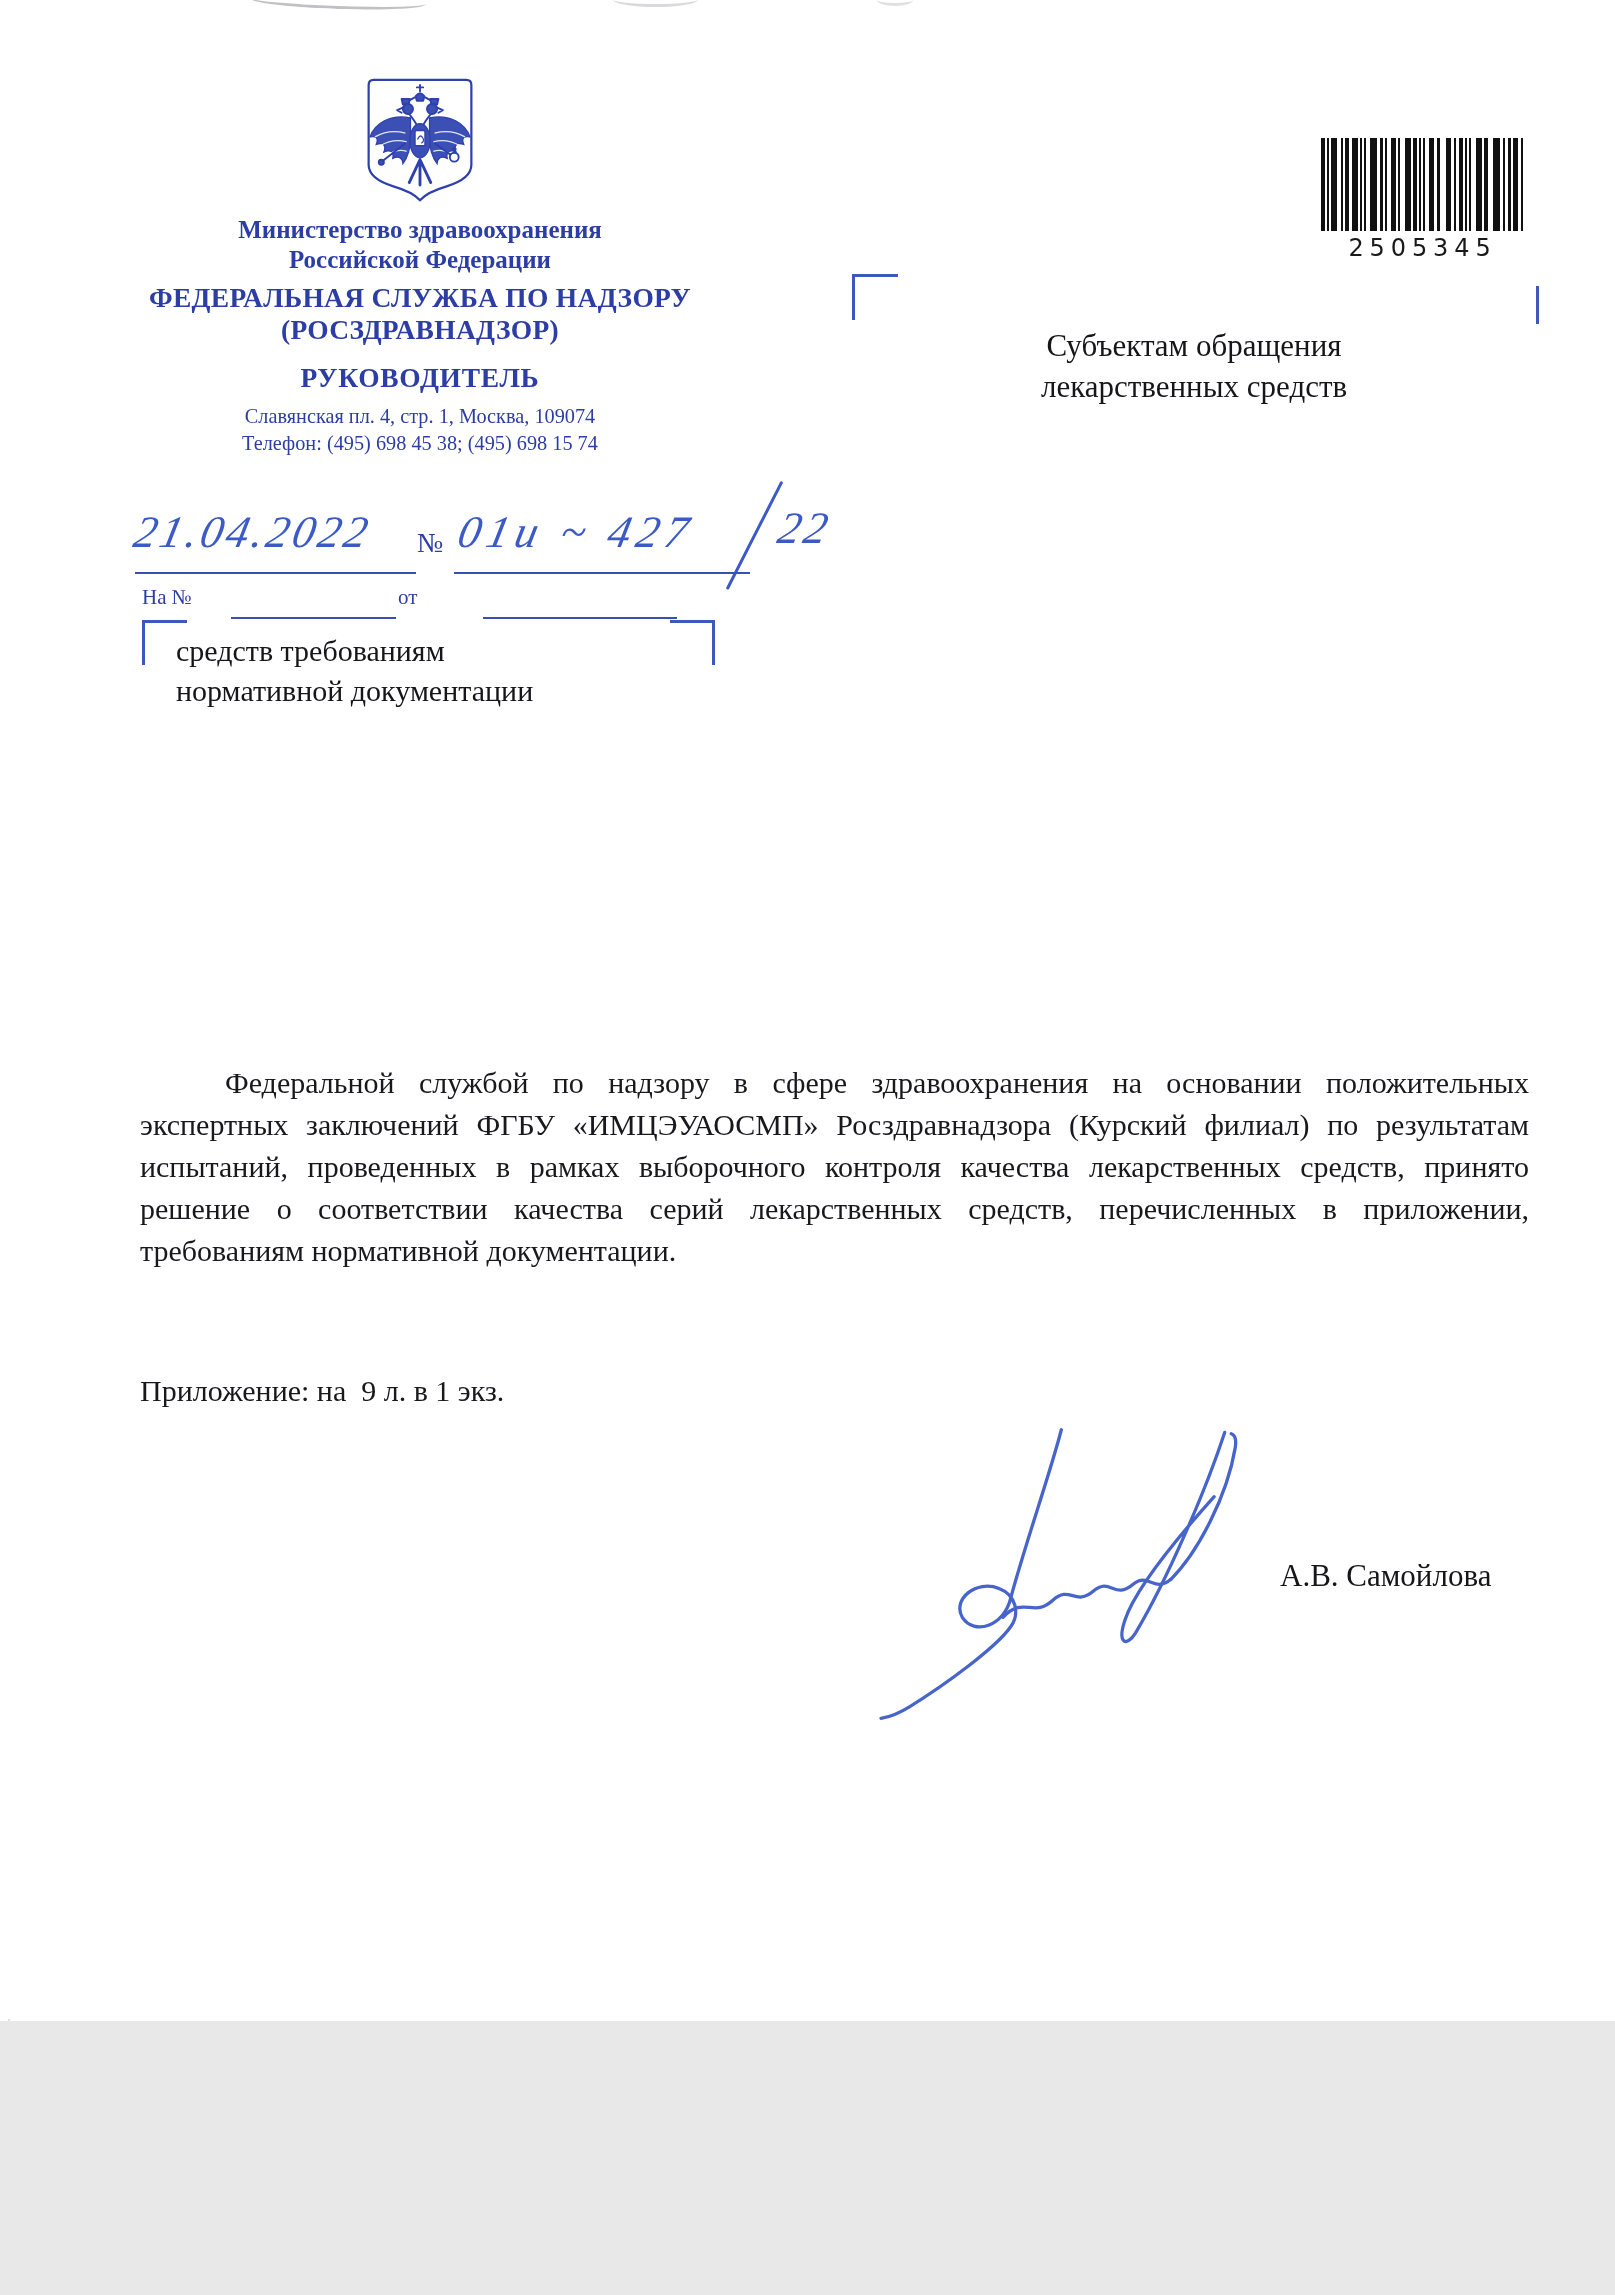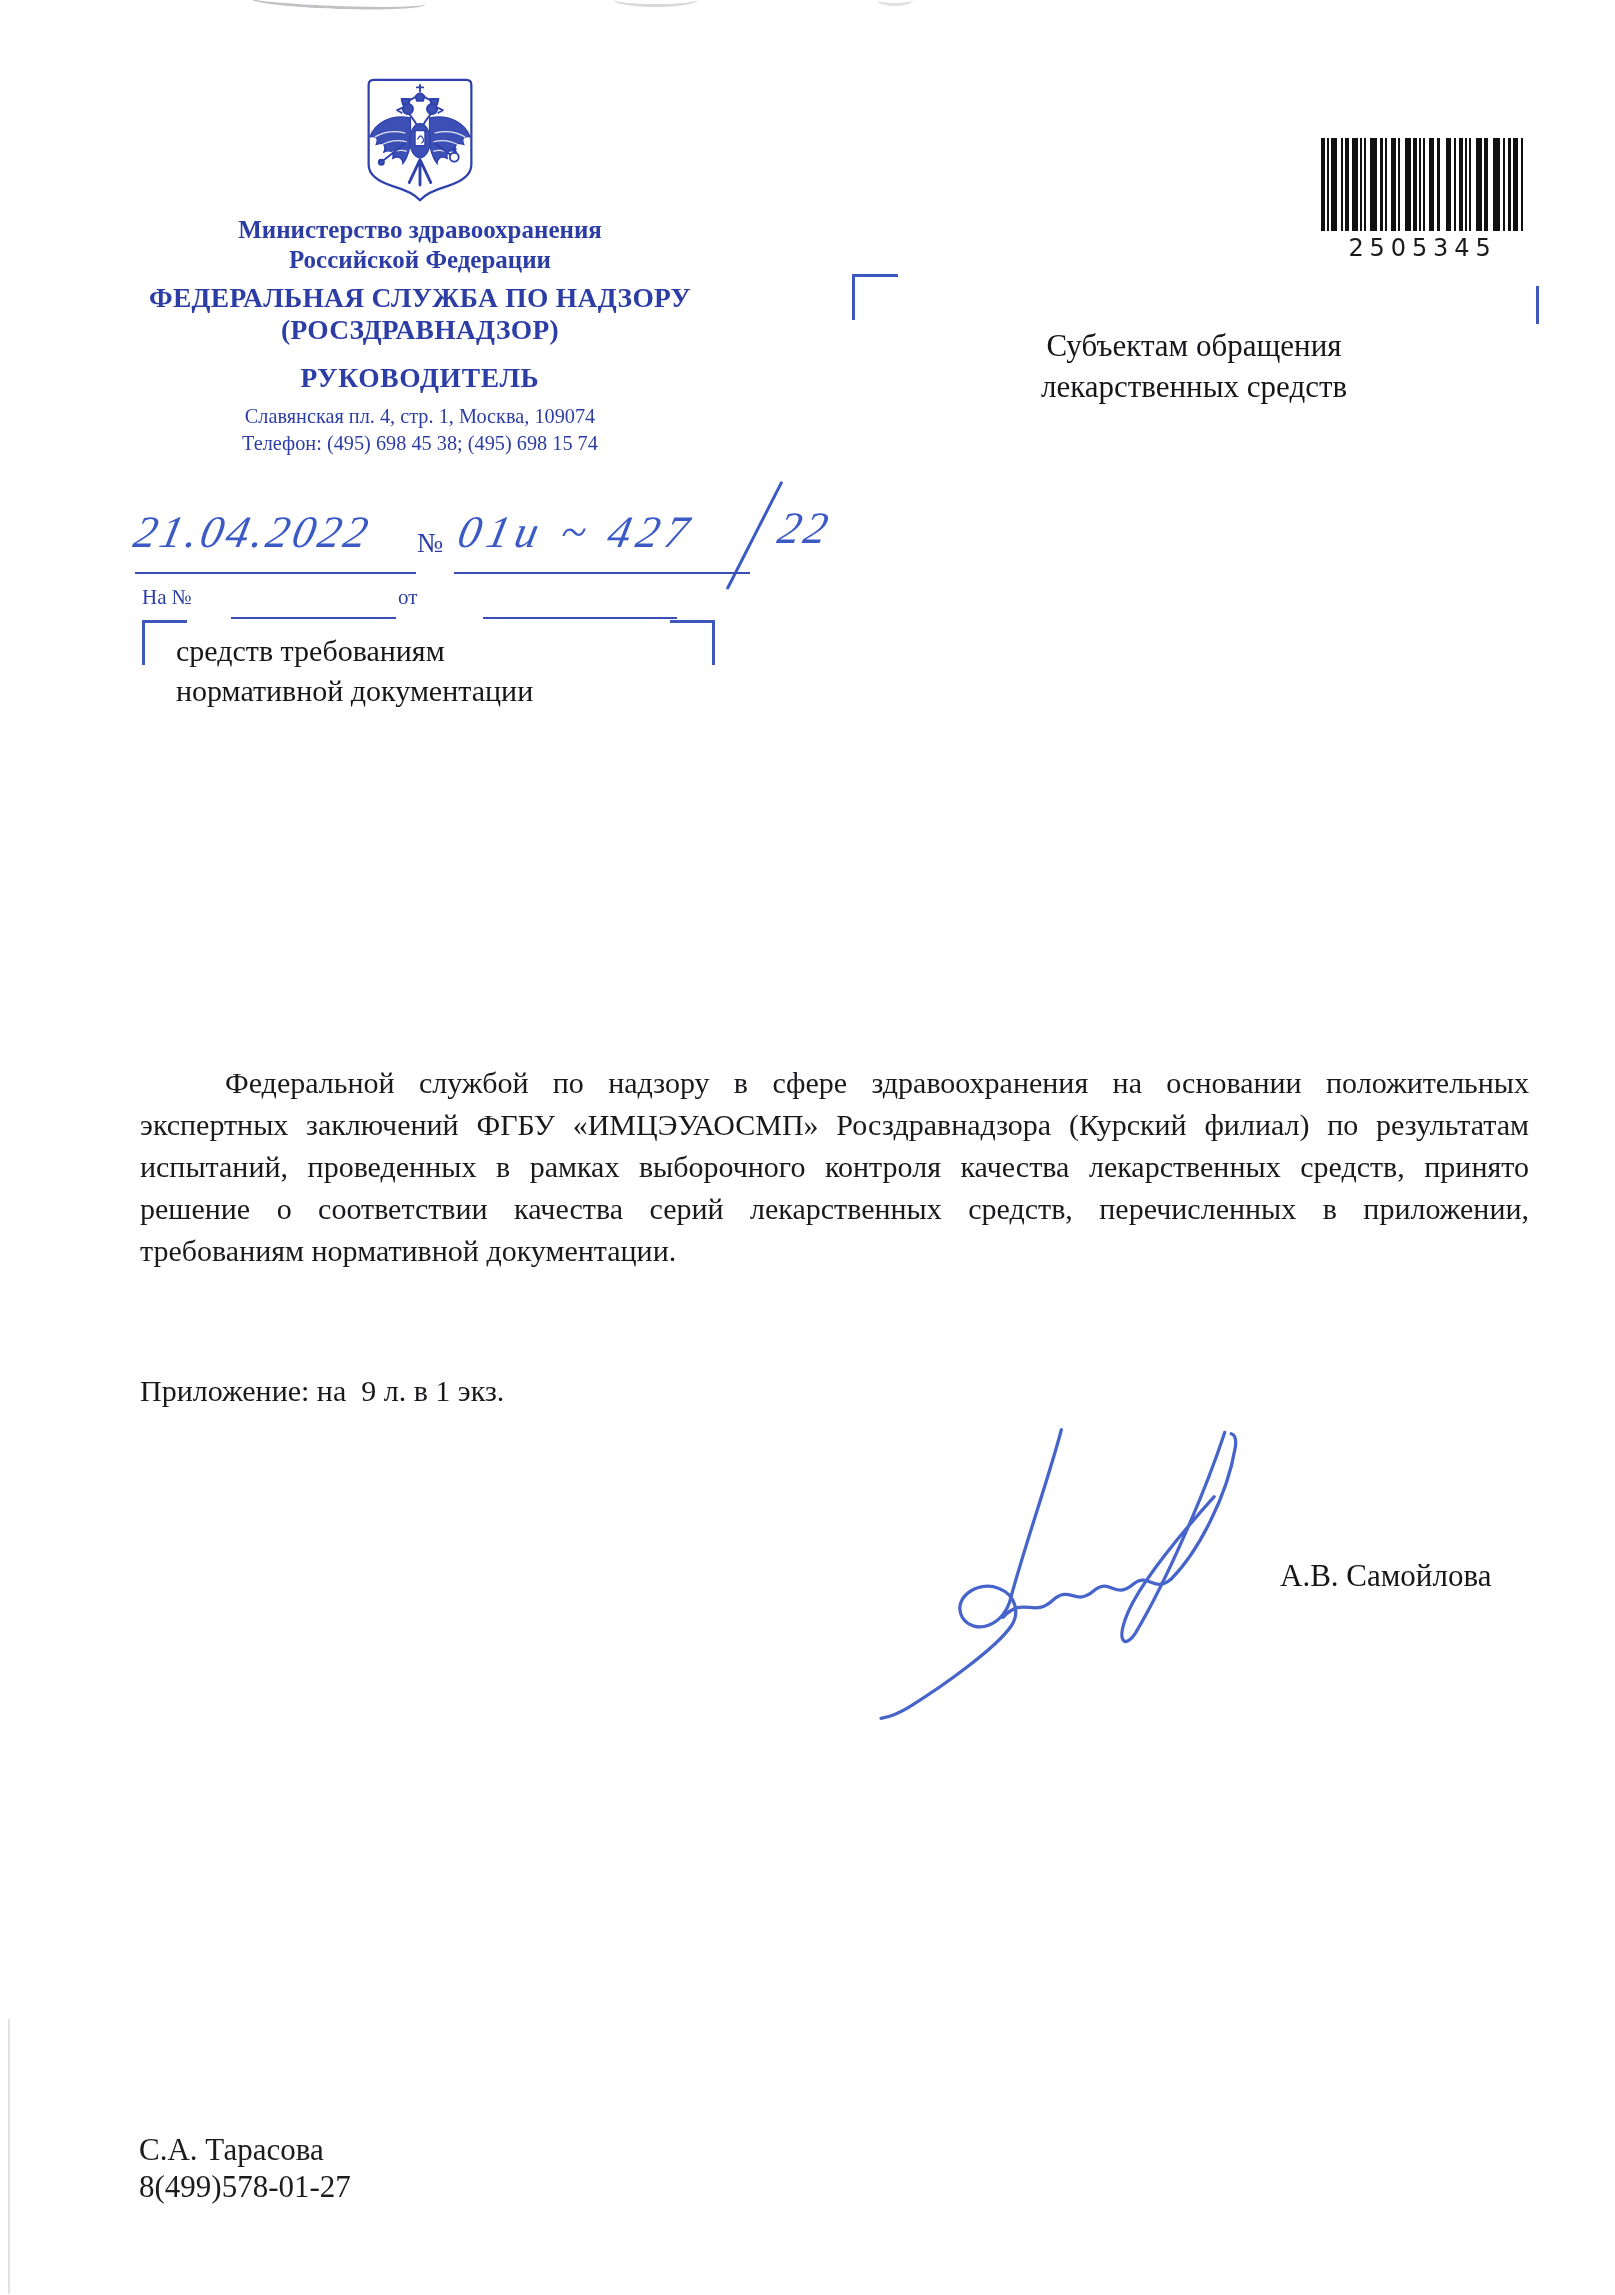--- a/index.html
+++ b/index.html
@@ -1,17 +1,17 @@
 <!DOCTYPE html>
 <html style="font-size:10.5px"><head>
 <meta charset="utf-8">
 <style>
   html,body{margin:0;padding:0;background:#e8e8e8;}
   .page{
-    position:relative; width:1616px; height:2295px;
+    position:relative; width:1616px; height:2021px;
     background:#ffffff; overflow:hidden;
     font-family:"Liberation Serif","DejaVu Serif",serif;
     color:#1d1d22;
   }
   
   .smudge{position:absolute;border-bottom:3.9px solid #85858c;border-radius:50%;opacity:.5;}
   .smudge.s1{left:249px;top:-6.6px;width:177px;height:13px;transform:rotate(2deg);}
   .smudge.s2{left:613px;top:-7.9px;width:85px;height:11.8px;opacity:.3;}
   .smudge.s3{left:877px;top:-6.6px;width:36px;height:9.2px;opacity:.25;}
   .edge-line{position:absolute;left:7.9px;top:2019px;width:2px;height:275px;background:#c8c8cc;opacity:.55;}

